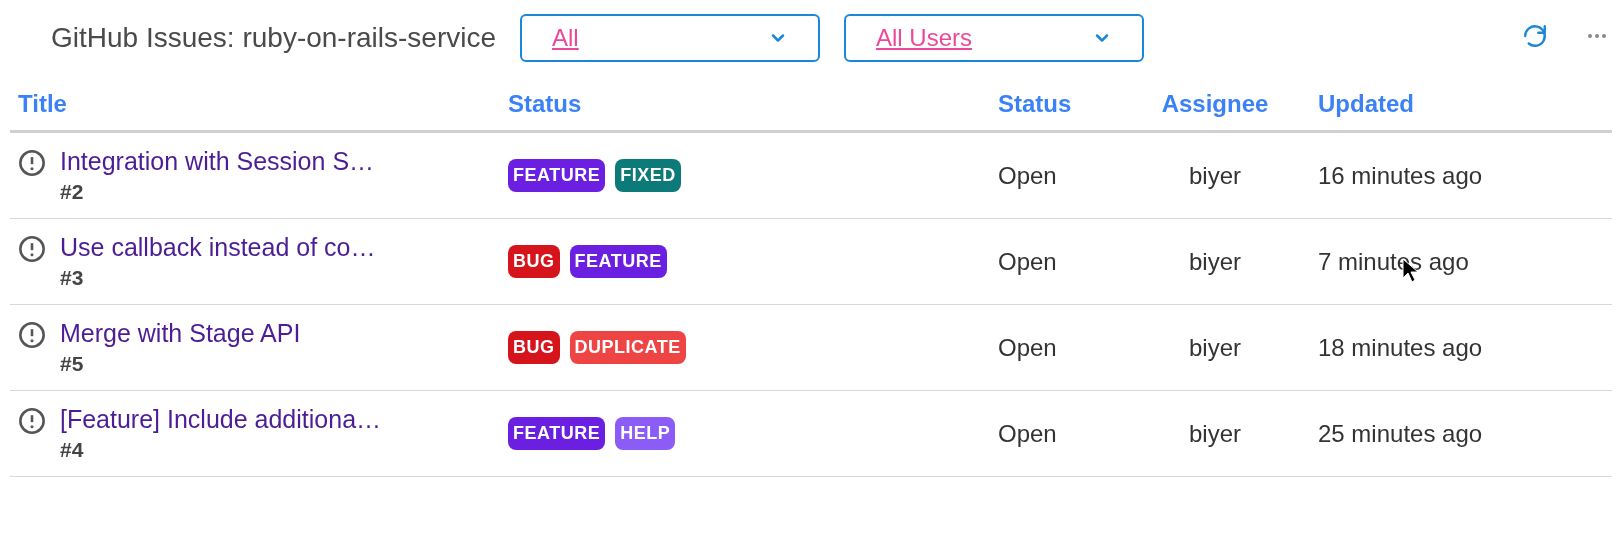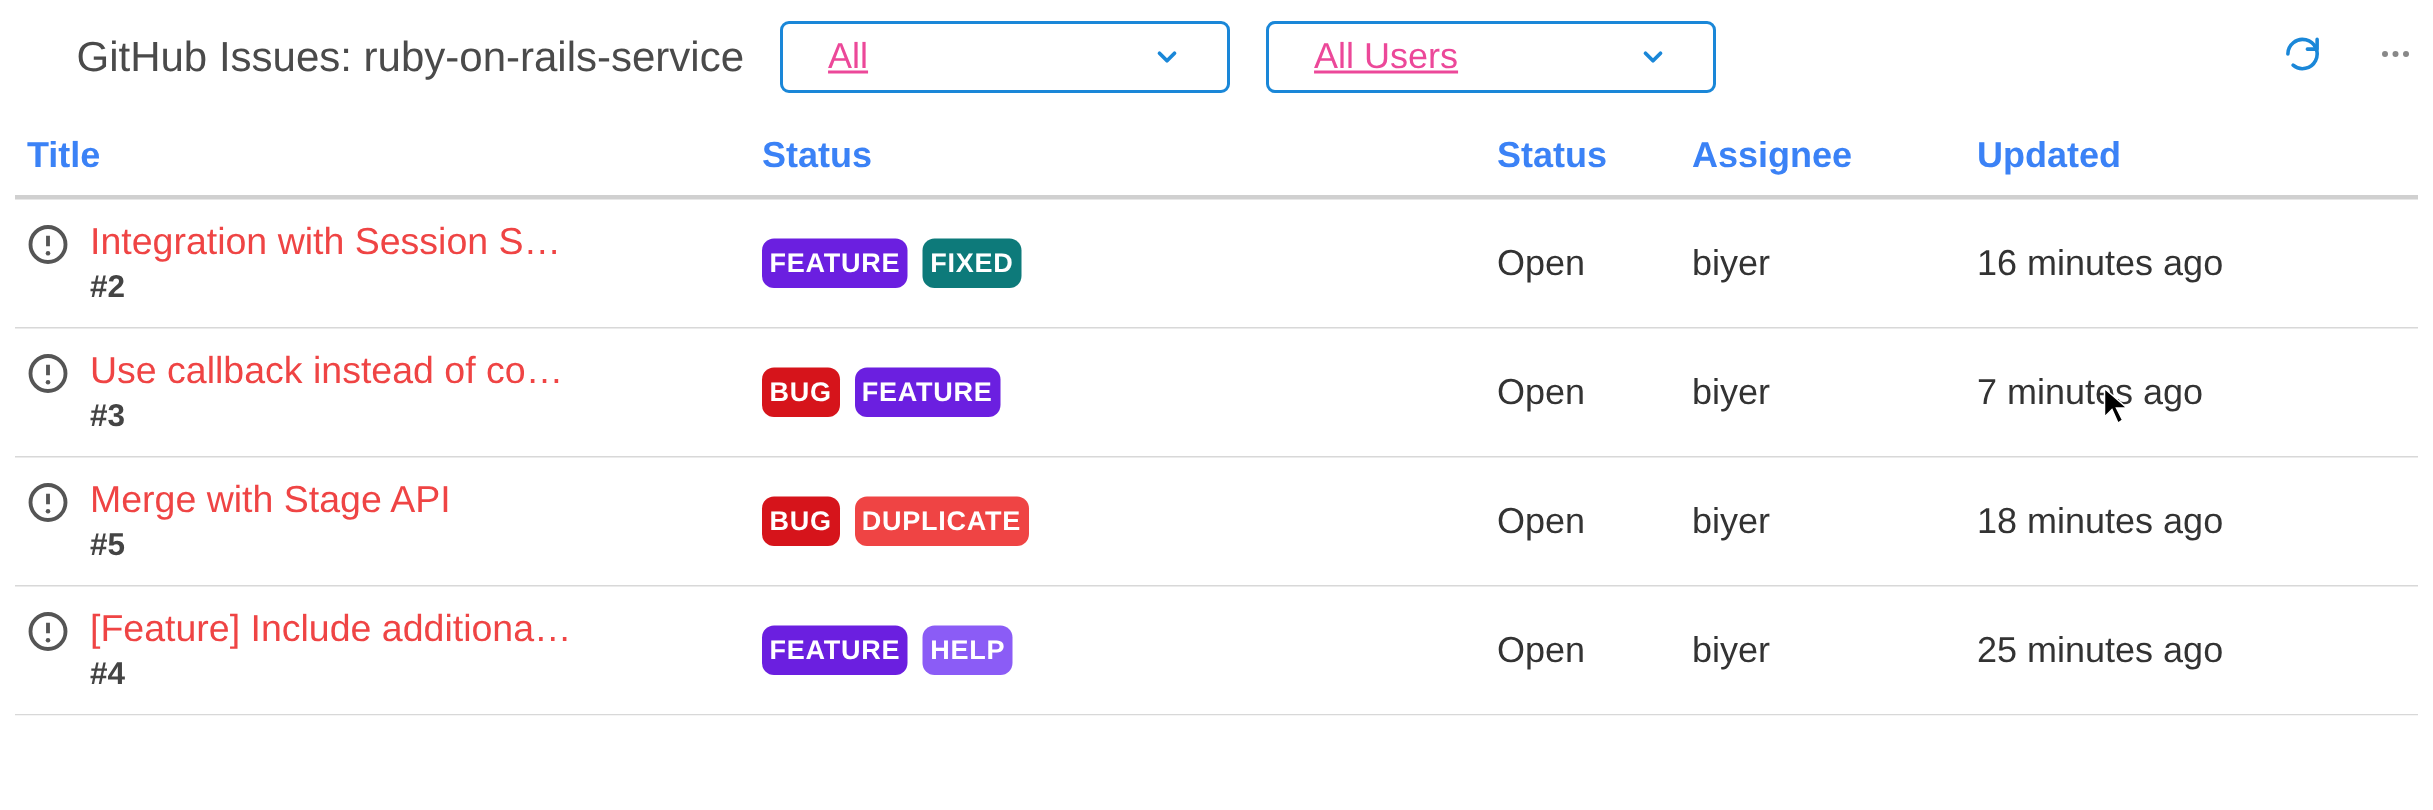--- a/index.html
+++ b/index.html
@@ -83,21 +83,21 @@
     margin-top: 2px;
   }
   .issue-icon svg { display: block; }
   .title-text {
     display: flex;
     flex-direction: column;
     gap: 4px;
     max-width: 380px;
   }
   .issue-title {
-    color: #ef4444;
+    color: #4c1d95;
     font-size: 25px;
     white-space: nowrap;
     overflow: hidden;
     text-overflow: ellipsis;
     cursor: pointer;
   }
   .issue-number {
     color: #444;
     font-size: 21px;
     font-weight: 600;
@@ -109,21 +109,21 @@
     font-weight: 800;
     font-size: 18px;
     letter-spacing: 0.5px;
     padding: 6px 5px;
     border-radius: 8px;
     text-transform: uppercase;
   }
   .col-title   { width: 490px; }
   .col-labels  { width: 490px; }
   .col-status  { width: 130px; }
-  .col-assignee{ width: 190px; }
+  .col-assignee{ width: 190px; text-align: center; }
   .col-updated { }
   .cursor {
     position: absolute;
     left: 1402px;
     top: 258px;
     pointer-events: none;
   }
 </style>
 </head>
 <body>

